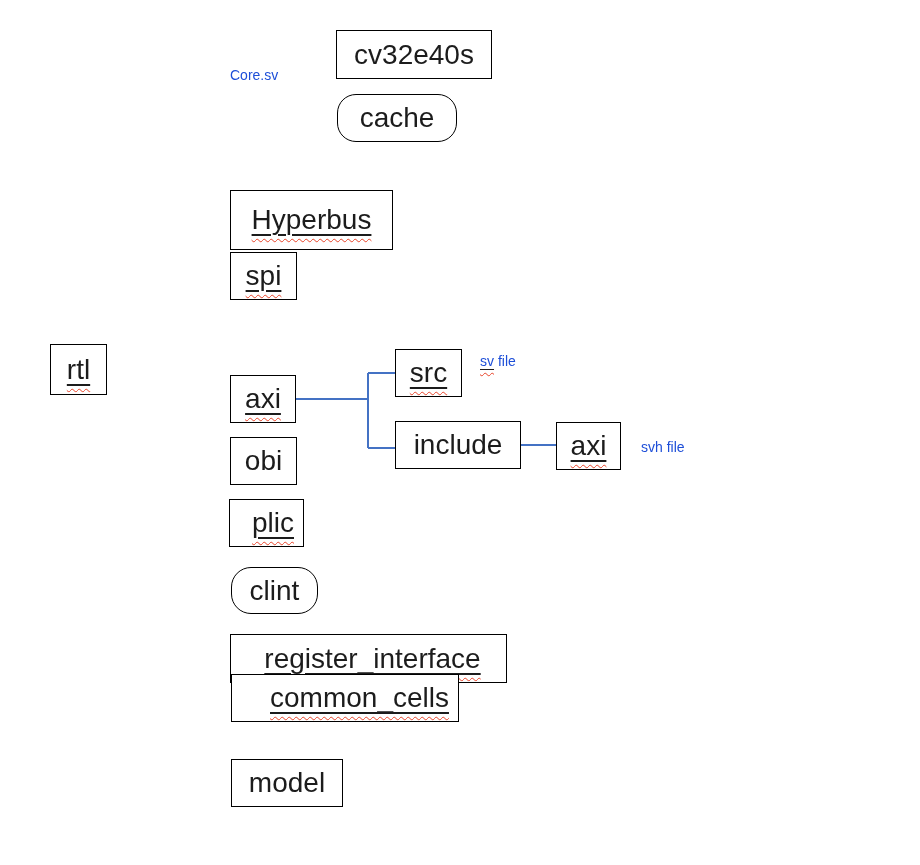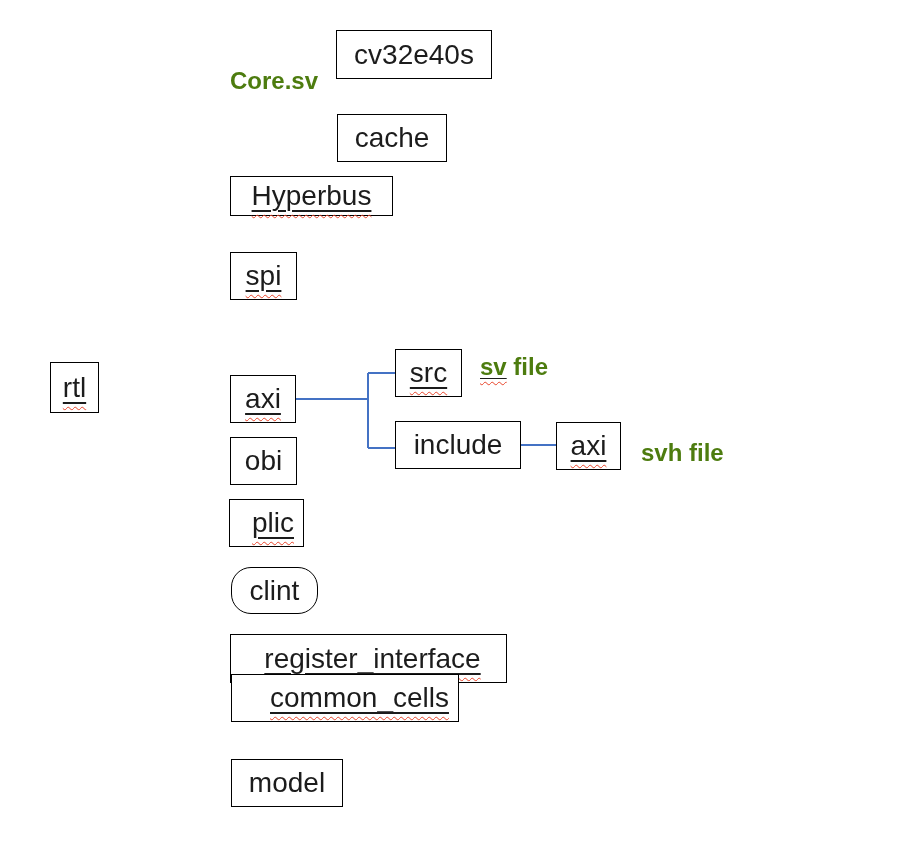--- a/index.html
+++ b/index.html
@@ -41,25 +41,24 @@
   
   .w {
     text-decoration-line: underline;
     text-decoration-style: wavy;
     text-decoration-color: #e8442a;
     text-decoration-thickness: 1px;
     text-underline-offset: 9px;
   }
   .note {
     position: absolute;
-    font-size: 24px;
-    color: #4d7c0f;
+    font-size: 14px;
+    color: #1d4ed8;
     line-height: 1.2;
     white-space: nowrap;
-    font-weight: bold;
   }
   .note .u { text-underline-offset: 3px; text-decoration-thickness: 1.2px; }
   .note .w { text-underline-offset: 6px; }
   #connectors {
     position: absolute;
     left: 0;
     top: 0;
     pointer-events: none;
   }
 </style>
@@ -75,33 +74,33 @@
     <path d="M368 448 H395" stroke="#4472c4" stroke-width="2" fill="none"></path>
     <path d="M521 445 H556" stroke="#4472c4" stroke-width="2" fill="none"></path>
   </svg>
 
   <div class="note" style="left:230px; top:67px;">Core.sv</div>
 
   <div class="note" style="left:480px; top:353px;"><span class="u"><span class="w">sv</span></span><span> file</span></div>
 
   <div class="note" style="left:641px; top:439px;">svh file</div>
 
-  <div class="box" style="left:50px; top:362px; width:49px; height:51px;">
+  <div class="box" style="left:50px; top:344px; width:57px; height:51px;">
     <span class="lbl u"><span class="w">rtl</span></span>
   </div>
 
   <div class="box" style="left:336px; top:30px; width:156px; height:49px;">
     <span class="lbl">cv32e40s</span>
   </div>
 
-  <div class="box" style="left:337px; top:114px; width:110px; height:48px;">
+  <div class="box" style="left:337px; top:94px; width:120px; height:48px;border-radius:19px;">
     <span class="lbl">cache</span>
   </div>
 
-  <div class="box" style="left:230px; top:176px; width:163px; height:40px;align-items:center;">
+  <div class="box" style="left:230px; top:190px; width:163px; height:60px;align-items:center;">
     <span class="lbl u"><span class="w">Hyperbus</span></span>
   </div>
 
   <div class="box" style="left:230px; top:252px; width:67px; height:48px;">
     <span class="lbl u"><span class="w">spi</span></span>
   </div>
 
 
   <div class="box" style="left:230px; top:375px; width:66px; height:48px;">
     <span class="lbl u"><span class="w">axi</span></span>

